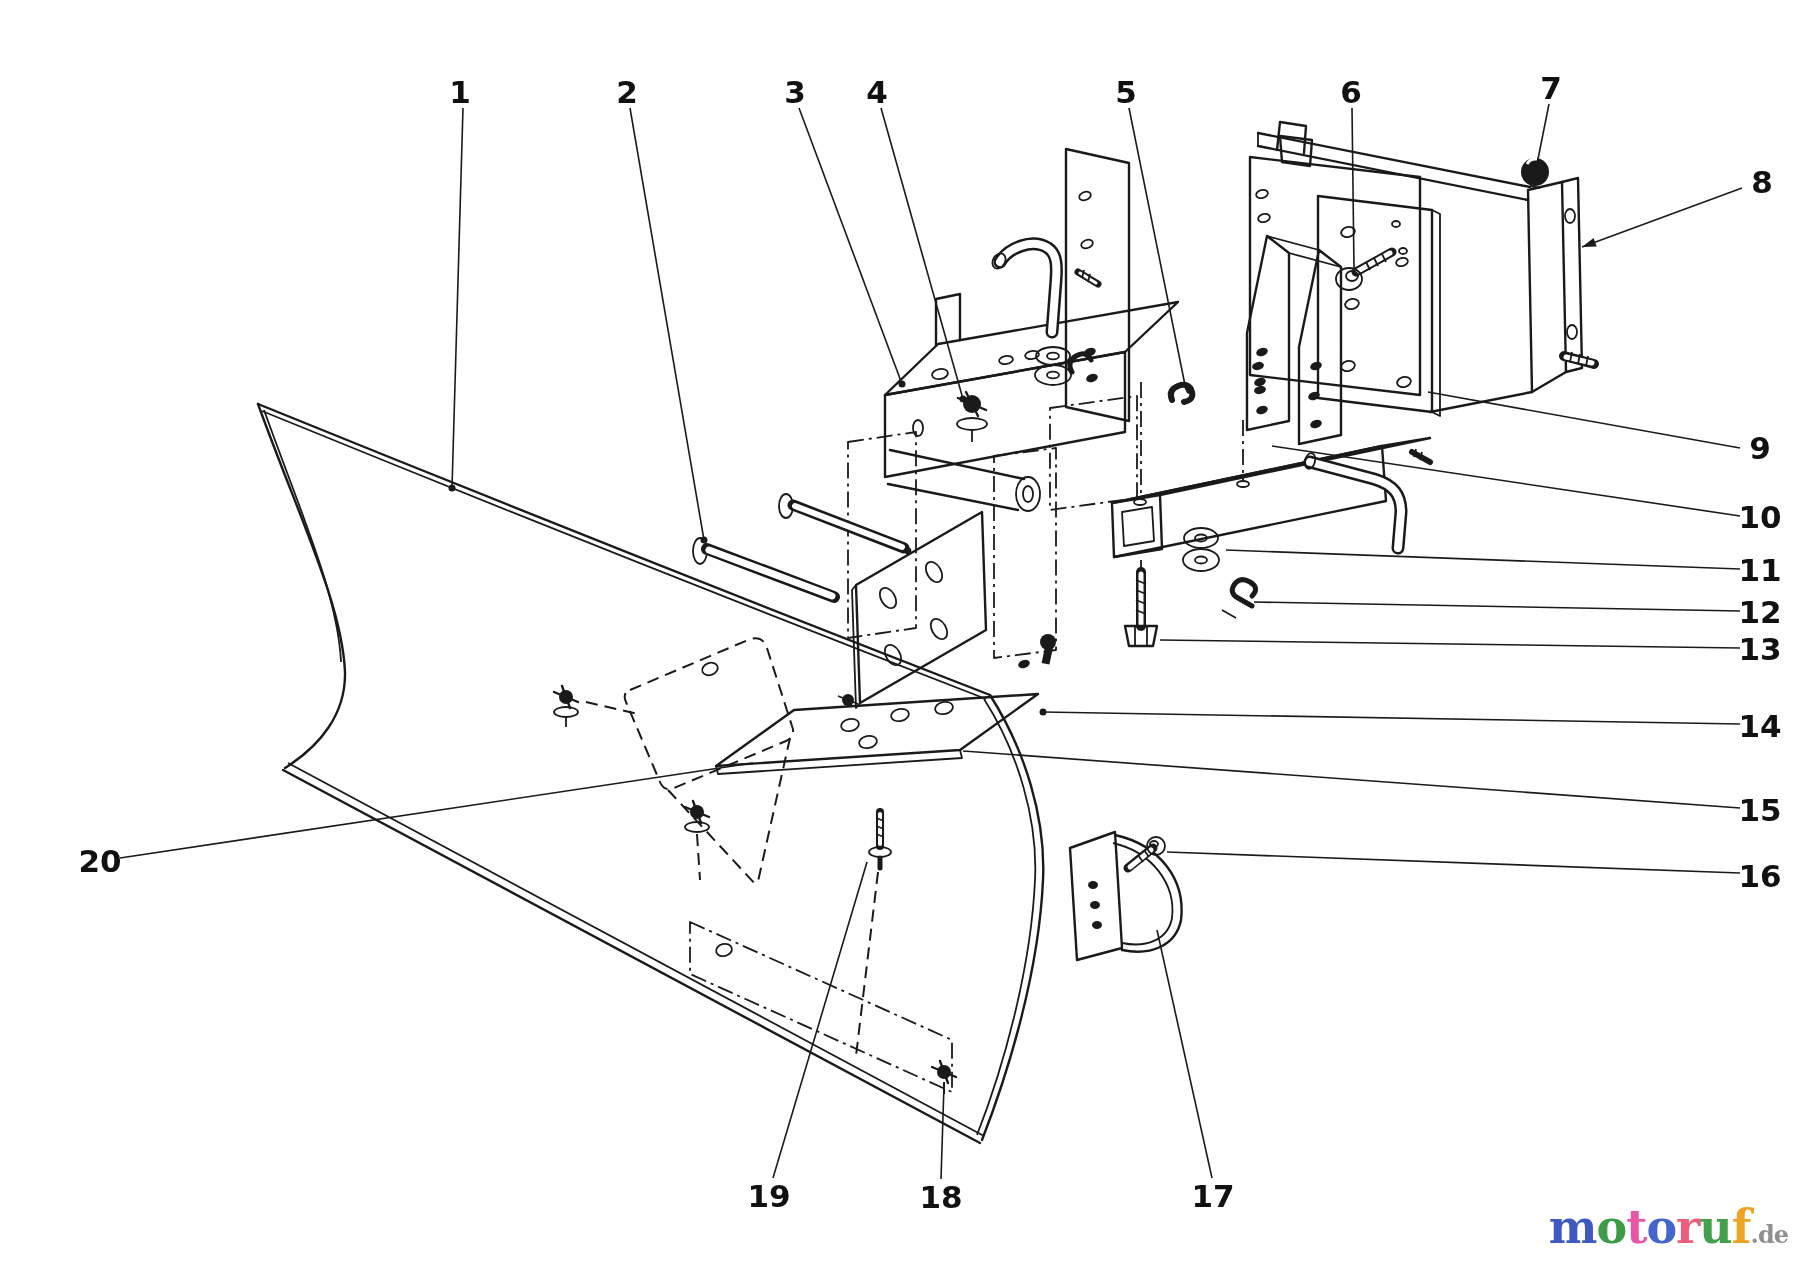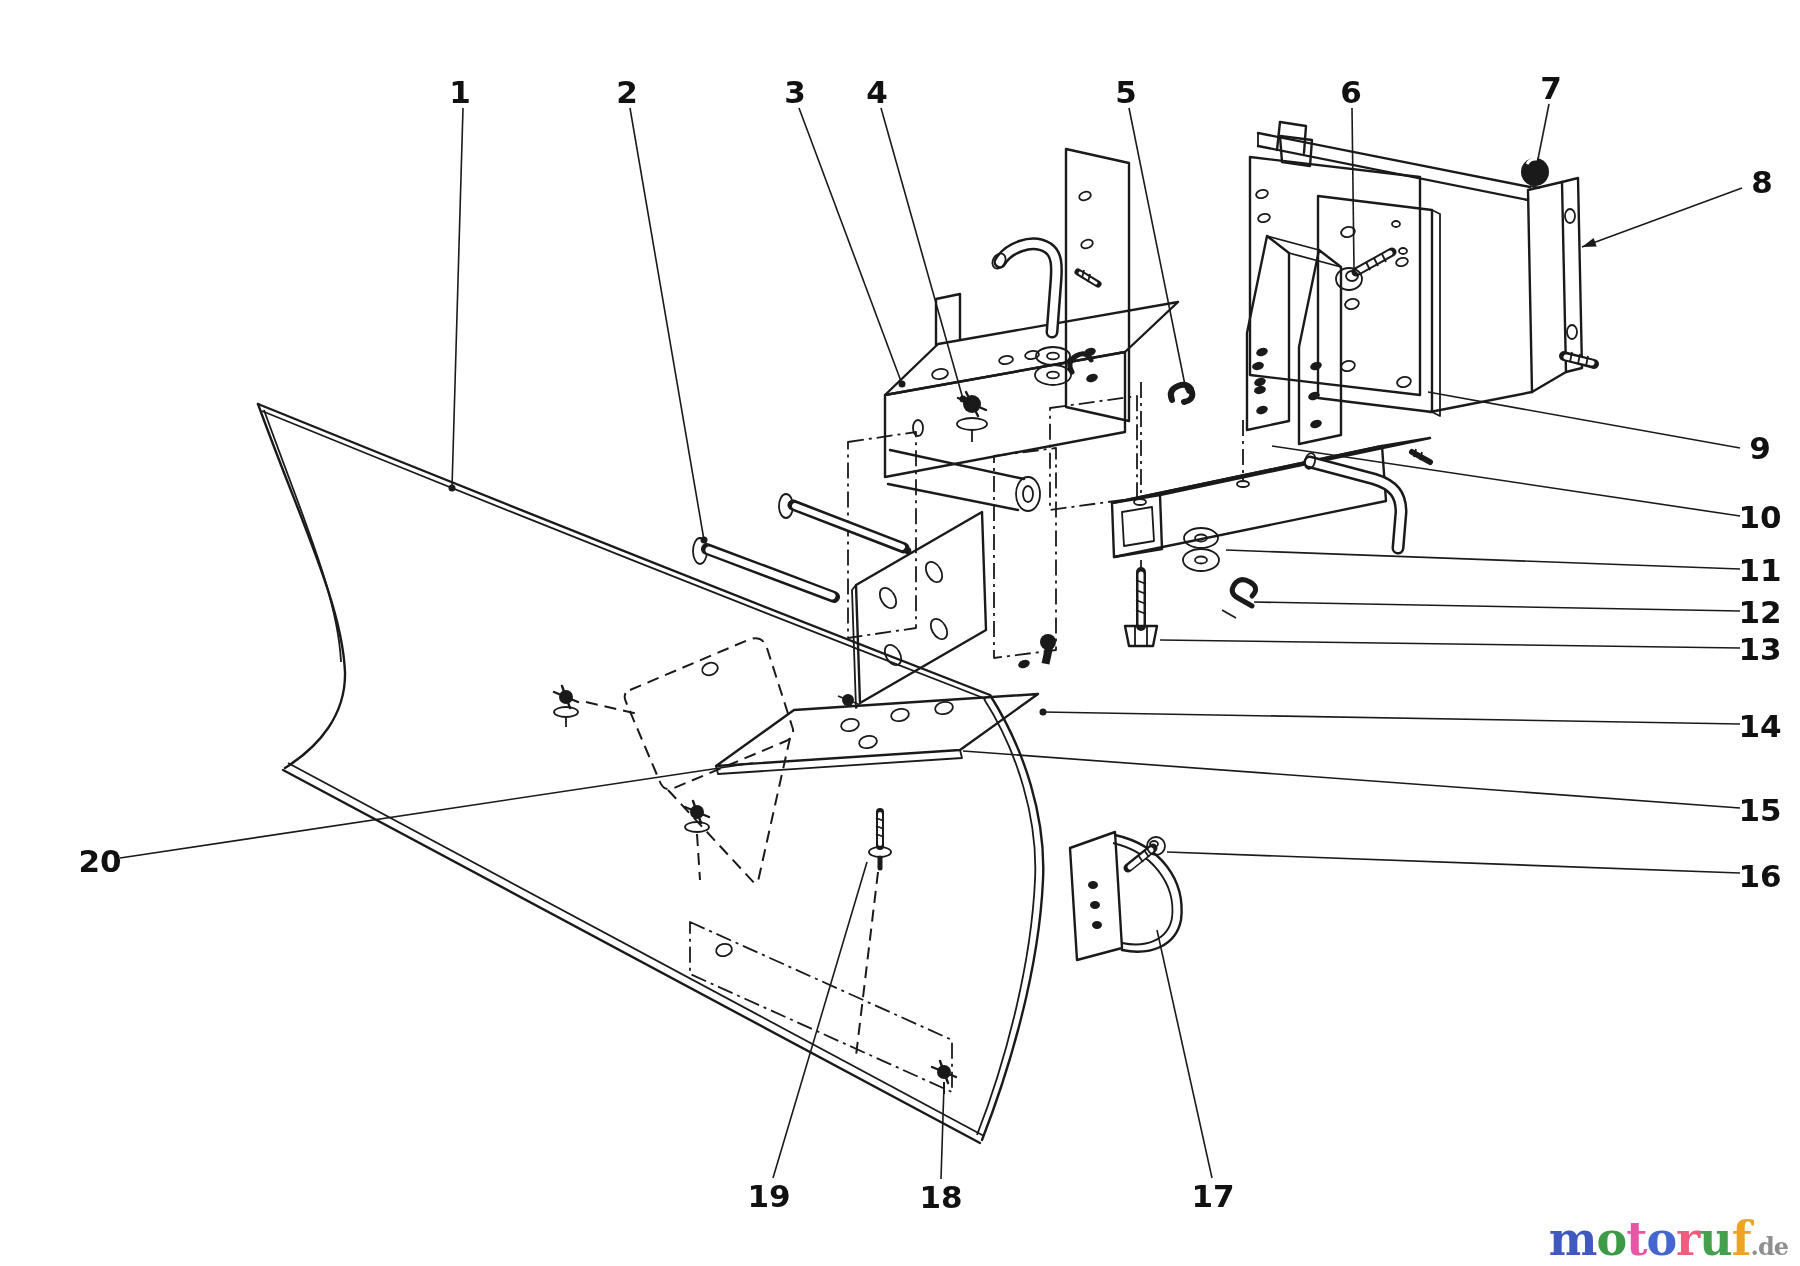--- a/index.html
+++ b/index.html
@@ -1,20 +1,20 @@
 <!DOCTYPE html>
 <html><head>
 <meta charset="utf-8">
 <style>
   html,body{margin:0;padding:0;background:#e8e8e8;}
   .stage{position:relative;width:1800px;height:1266px;background:#ffffff;overflow:hidden;
          font-family:"DejaVu Sans",sans-serif;}
   .stage svg{position:absolute;left:0;top:0;}
   .callout-num{font-family:"DejaVu Sans",sans-serif;font-weight:bold;font-size:31px;fill:#111;}
-  .watermark{position:absolute;right:12px;bottom:4px;font-family:"DejaVu Serif",serif;
+  .watermark{position:absolute;right:12px;bottom:16px;font-family:"DejaVu Serif",serif;
              font-weight:bold;font-size:46px;letter-spacing:-1px;line-height:1;}
   .watermark .suffix{font-size:24px;font-weight:bold;}
   
   .part{fill:none;stroke:#1a1a1a;stroke-width:2.4;stroke-linejoin:round;stroke-linecap:round;}
   .part-thin{fill:none;stroke:#1a1a1a;stroke-width:1.8;stroke-linejoin:round;}
   .dashed{fill:none;stroke:#1a1a1a;stroke-width:2;stroke-dasharray:12 7;stroke-linejoin:round;}
   .dashdot{fill:none;stroke:#1a1a1a;stroke-width:1.8;stroke-dasharray:16 5 3 5;stroke-linejoin:round;}
   .tube-out{fill:none;stroke:#1a1a1a;stroke-linecap:round;stroke-linejoin:round;}
   .tube-in{fill:none;stroke:#ffffff;stroke-linecap:round;stroke-linejoin:round;}
   .darkfill{fill:#1a1a1a;stroke:none;}

